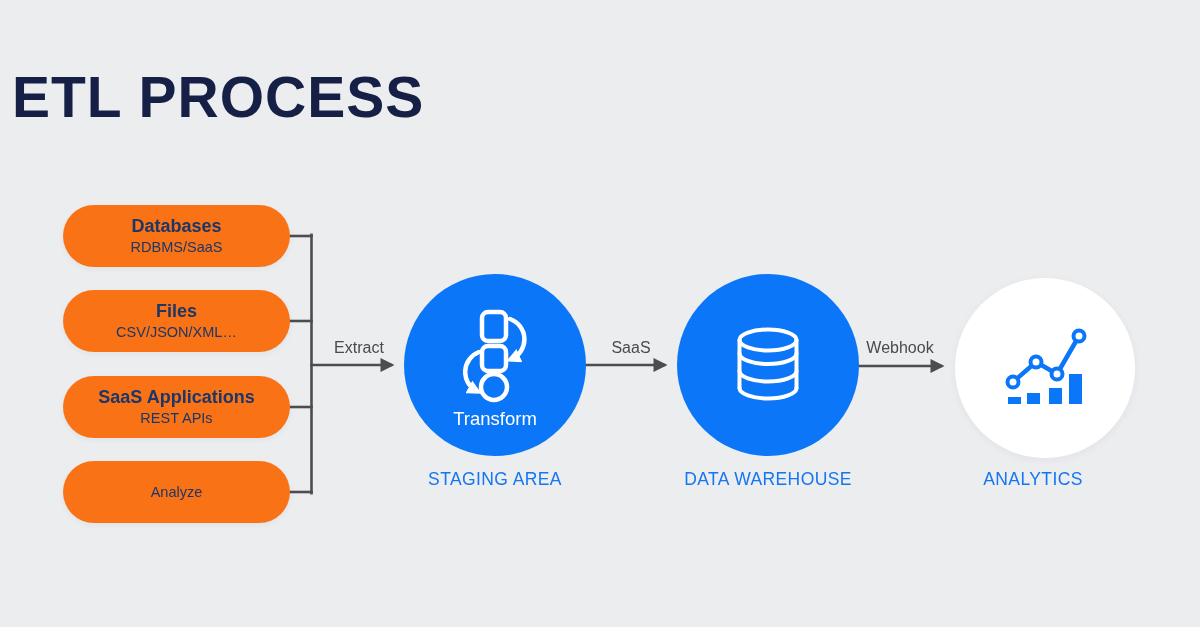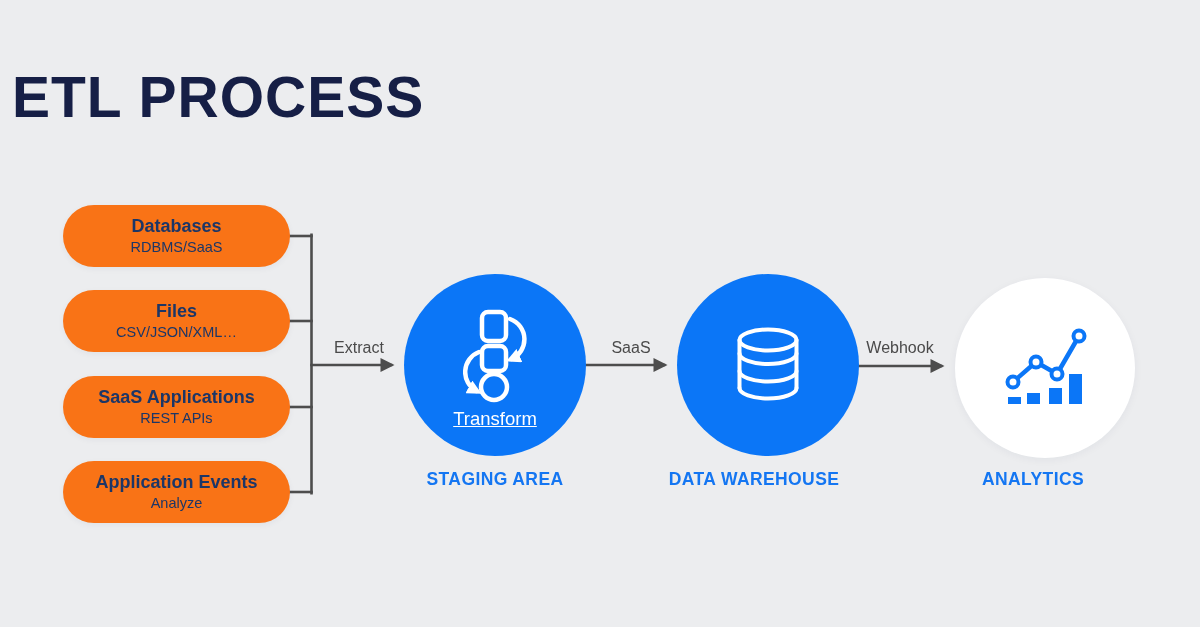--- a/index.html
+++ b/index.html
@@ -87,29 +87,28 @@
   }
   .node-icon { display: block; }
   .node-transform-icon { margin-top: 29px; }
   .node-db-icon { margin-top: 53px; }
   .node-text {
     margin-top: 5px;
     font-size: 18.5px;
     font-weight: 500;
     color: #FFFFFF;
     text-align: center;
-    text-decoration: underline;
   }
   .stage-label {
     position: absolute;
     top: 469px;
     width: 220px;
     text-align: center;
     font-size: 17.5px;
-    font-weight: bold;
+    font-weight: normal;
     letter-spacing: 0.4px;
     color: #1476F2;
   }
 </style>
 </head>
 <body>
 
 <div class="canvas">
 
   <div class="title">ETL PROCESS</div>
@@ -138,21 +137,20 @@
   </div>
   <div class="pill" style="top:290px">
     <div class="pill-name">Files</div>
     <div class="pill-detail">CSV/JSON/XML…</div>
   </div>
   <div class="pill" style="top:376px">
     <div class="pill-name">SaaS Applications</div>
     <div class="pill-detail">REST APIs</div>
   </div>
   <div class="pill" style="top:461px">
-    <div class="pill-name">Application Events</div>
     <div class="pill-detail">Analyze</div>
   </div>
 
   <div class="flow-label" style="left:299px">Extract</div>
   <div class="flow-label" style="left:571px">SaaS</div>
   <div class="flow-label" style="left:840px">Webhook</div>
 
   <div class="node node-blue" style="left:404px">
     <svg class="node-icon node-transform-icon" width="64" height="100" viewBox="0 0 64 100">
       <defs>
@@ -196,16 +194,16 @@
       <g fill="#FFFFFF" stroke="#0B76F7" stroke-width="4">
         <circle cx="10" cy="54" r="5.5"></circle>
         <circle cx="33" cy="34" r="5.5"></circle>
         <circle cx="54" cy="46" r="5.5"></circle>
         <circle cx="76" cy="8" r="5.5"></circle>
       </g>
     </svg>
   </div>
 
   <div class="stage-label" style="left:385px">STAGING AREA</div>
-  <div class="stage-label" style="left:644px">DATA WAREHOUSE</div>
+  <div class="stage-label" style="left:658px">DATA WAREHOUSE</div>
   <div class="stage-label" style="left:923px">ANALYTICS</div>
 
 </div>
 
 </body></html>

